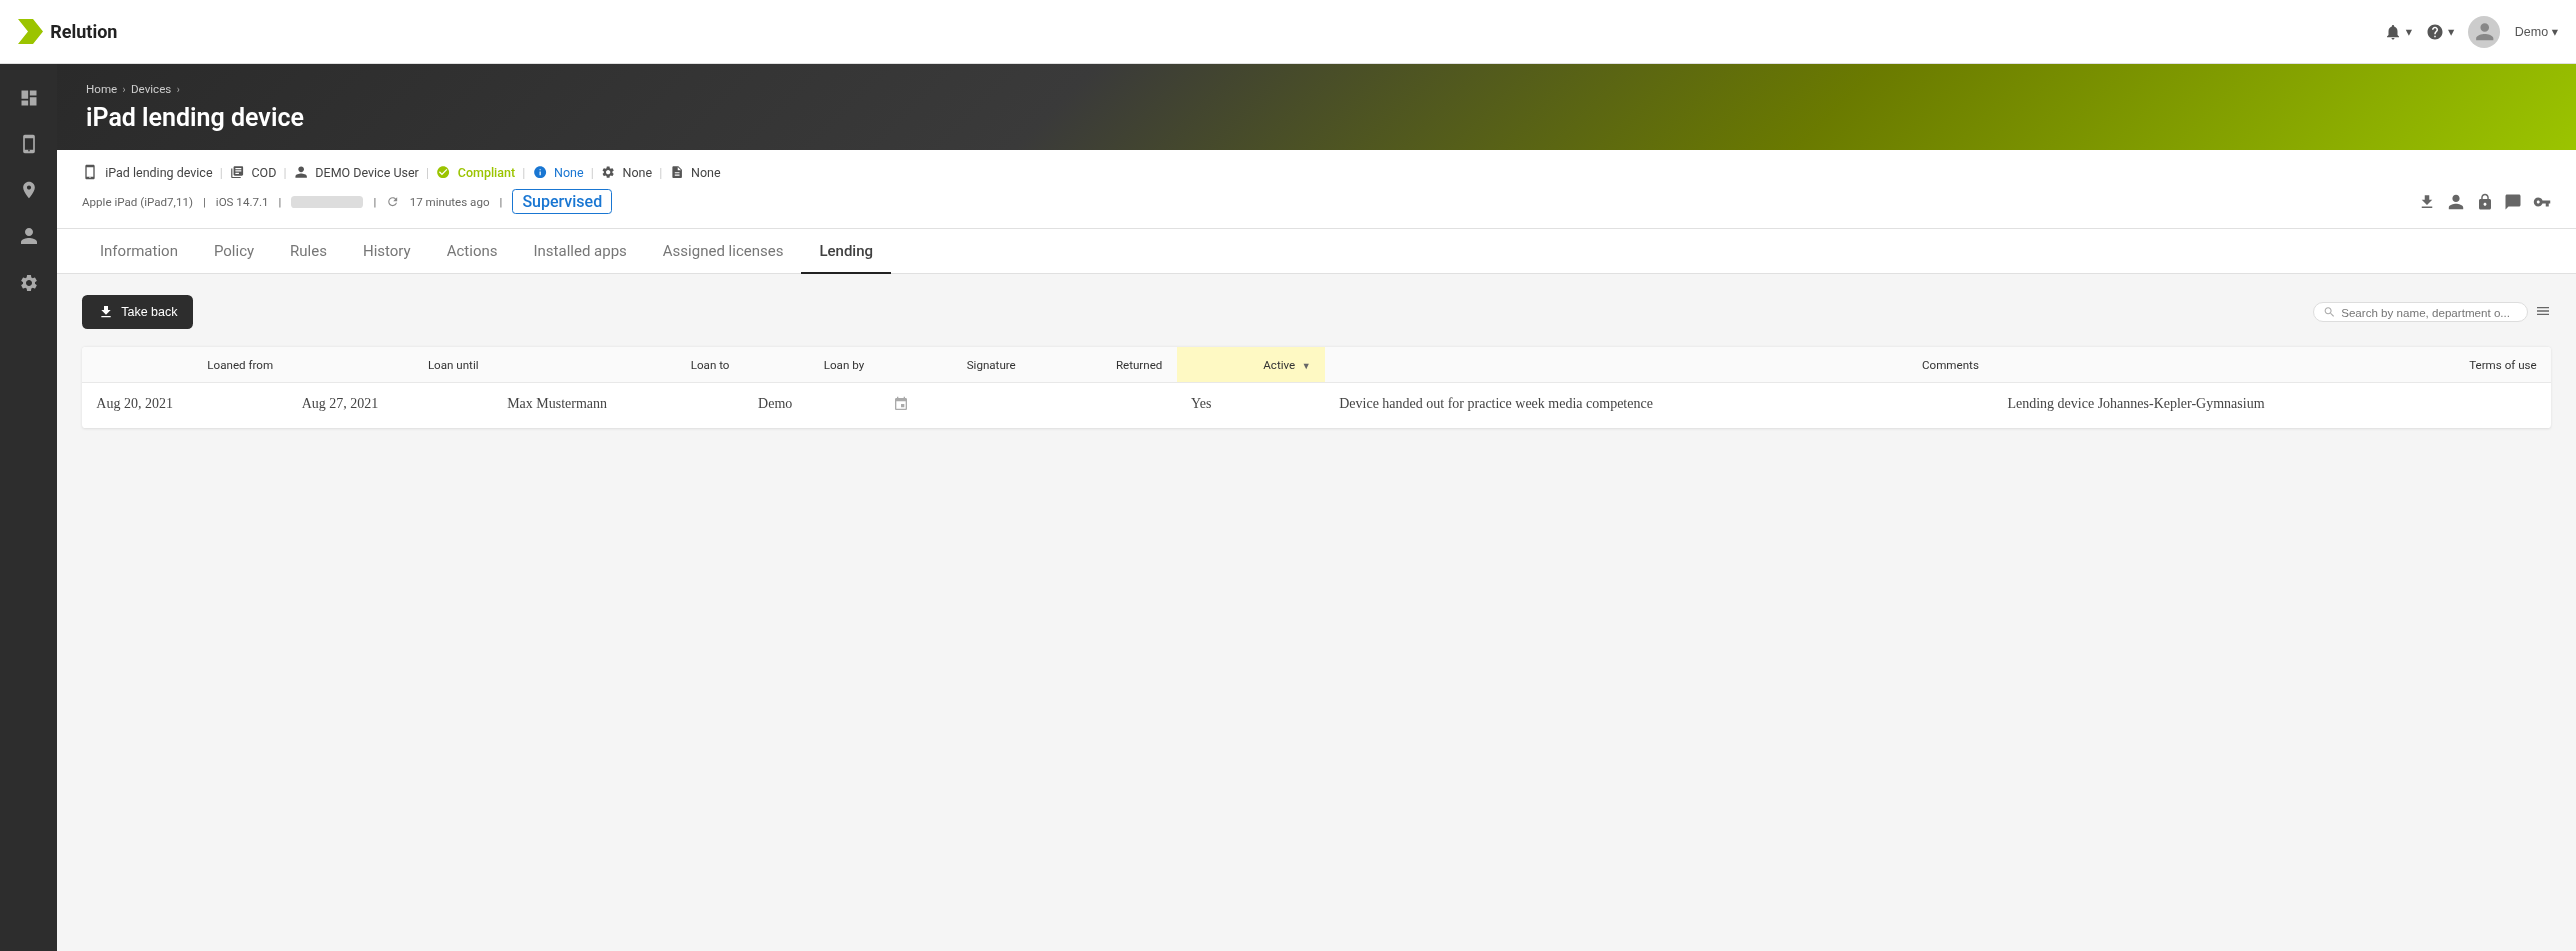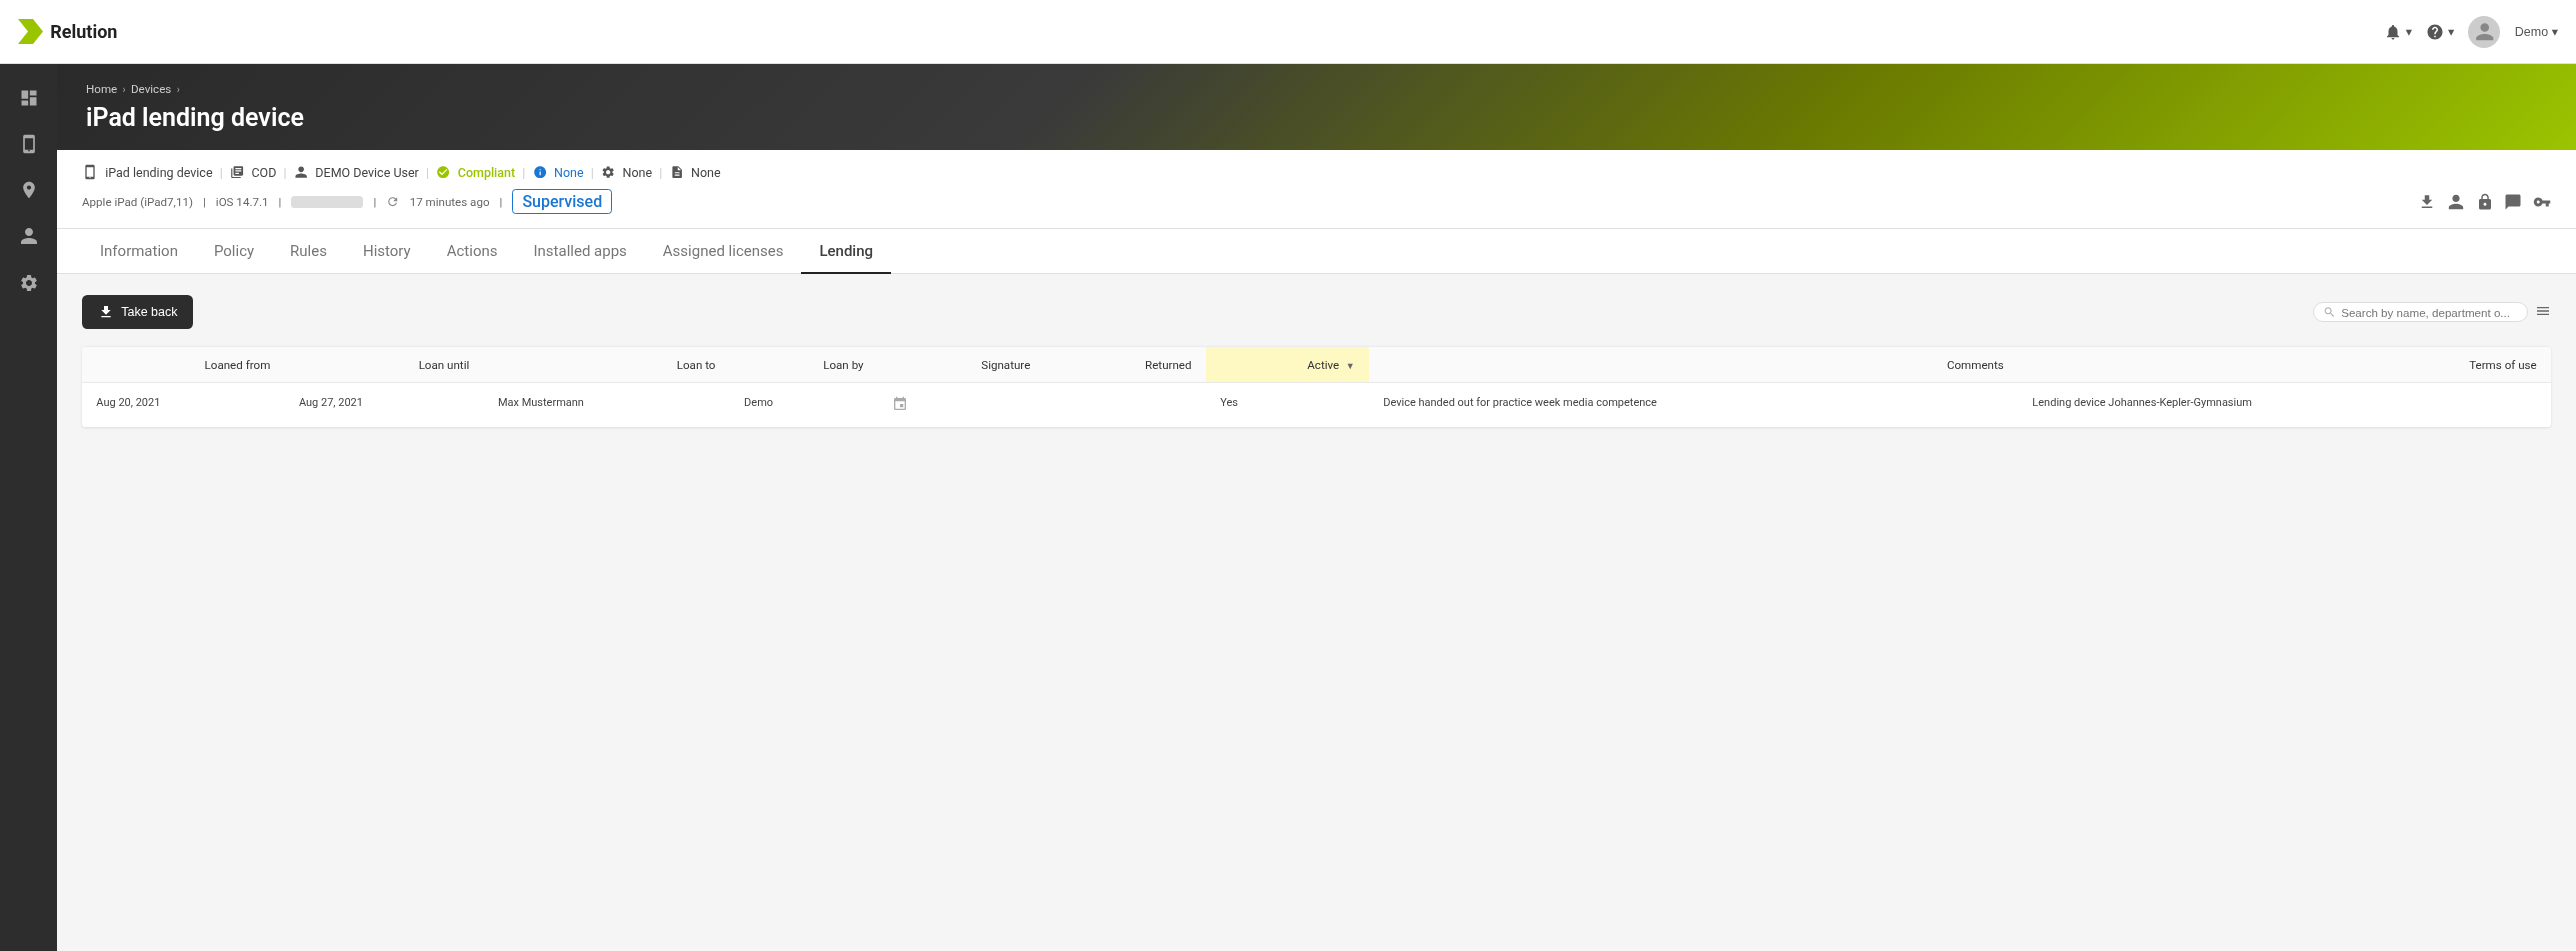--- a/index.html
+++ b/index.html
@@ -97,21 +97,21 @@
     
     .table-wrapper { background: #fff; border-radius: 3.6px; overflow: hidden; box-shadow: 0 0.9px 2.7px rgba(0,0,0,0.1); }
     table { width: 100%; border-collapse: collapse; font-size: 11.6px; }
     thead tr { border-bottom: 1.8px solid #e8e8e8; }
     th {
       padding: 10.7px 14.3px; text-align: right; font-weight: 400; color: #333;
       font-size: 11.6px; background: #fafafa; white-space: nowrap;
     }
     th.active-col { background: #fef9c3; }
     th .sort-icon { display: inline-block; margin-left: 3.6px; font-size: 9px; color: #666; }
-    td { padding: 12.5px 14.3px; color: #444; font-size: 11px; border-bottom: 0.9px solid #f0f0f0; vertical-align: top; }
+    td { padding: 12.5px 14.3px; color: #444; font-size: 14px; border-bottom: 0.9px solid #f0f0f0; vertical-align: top; font-family: Liberation Serif, serif; }
     tr:last-child td { border-bottom: none; }
   </style>
 </head>
 <body>
 
 <div class="navbar">
   <div class="navbar-brand">
     <div class="logo-icon"></div>
     <span>Relution</span>
   </div>

